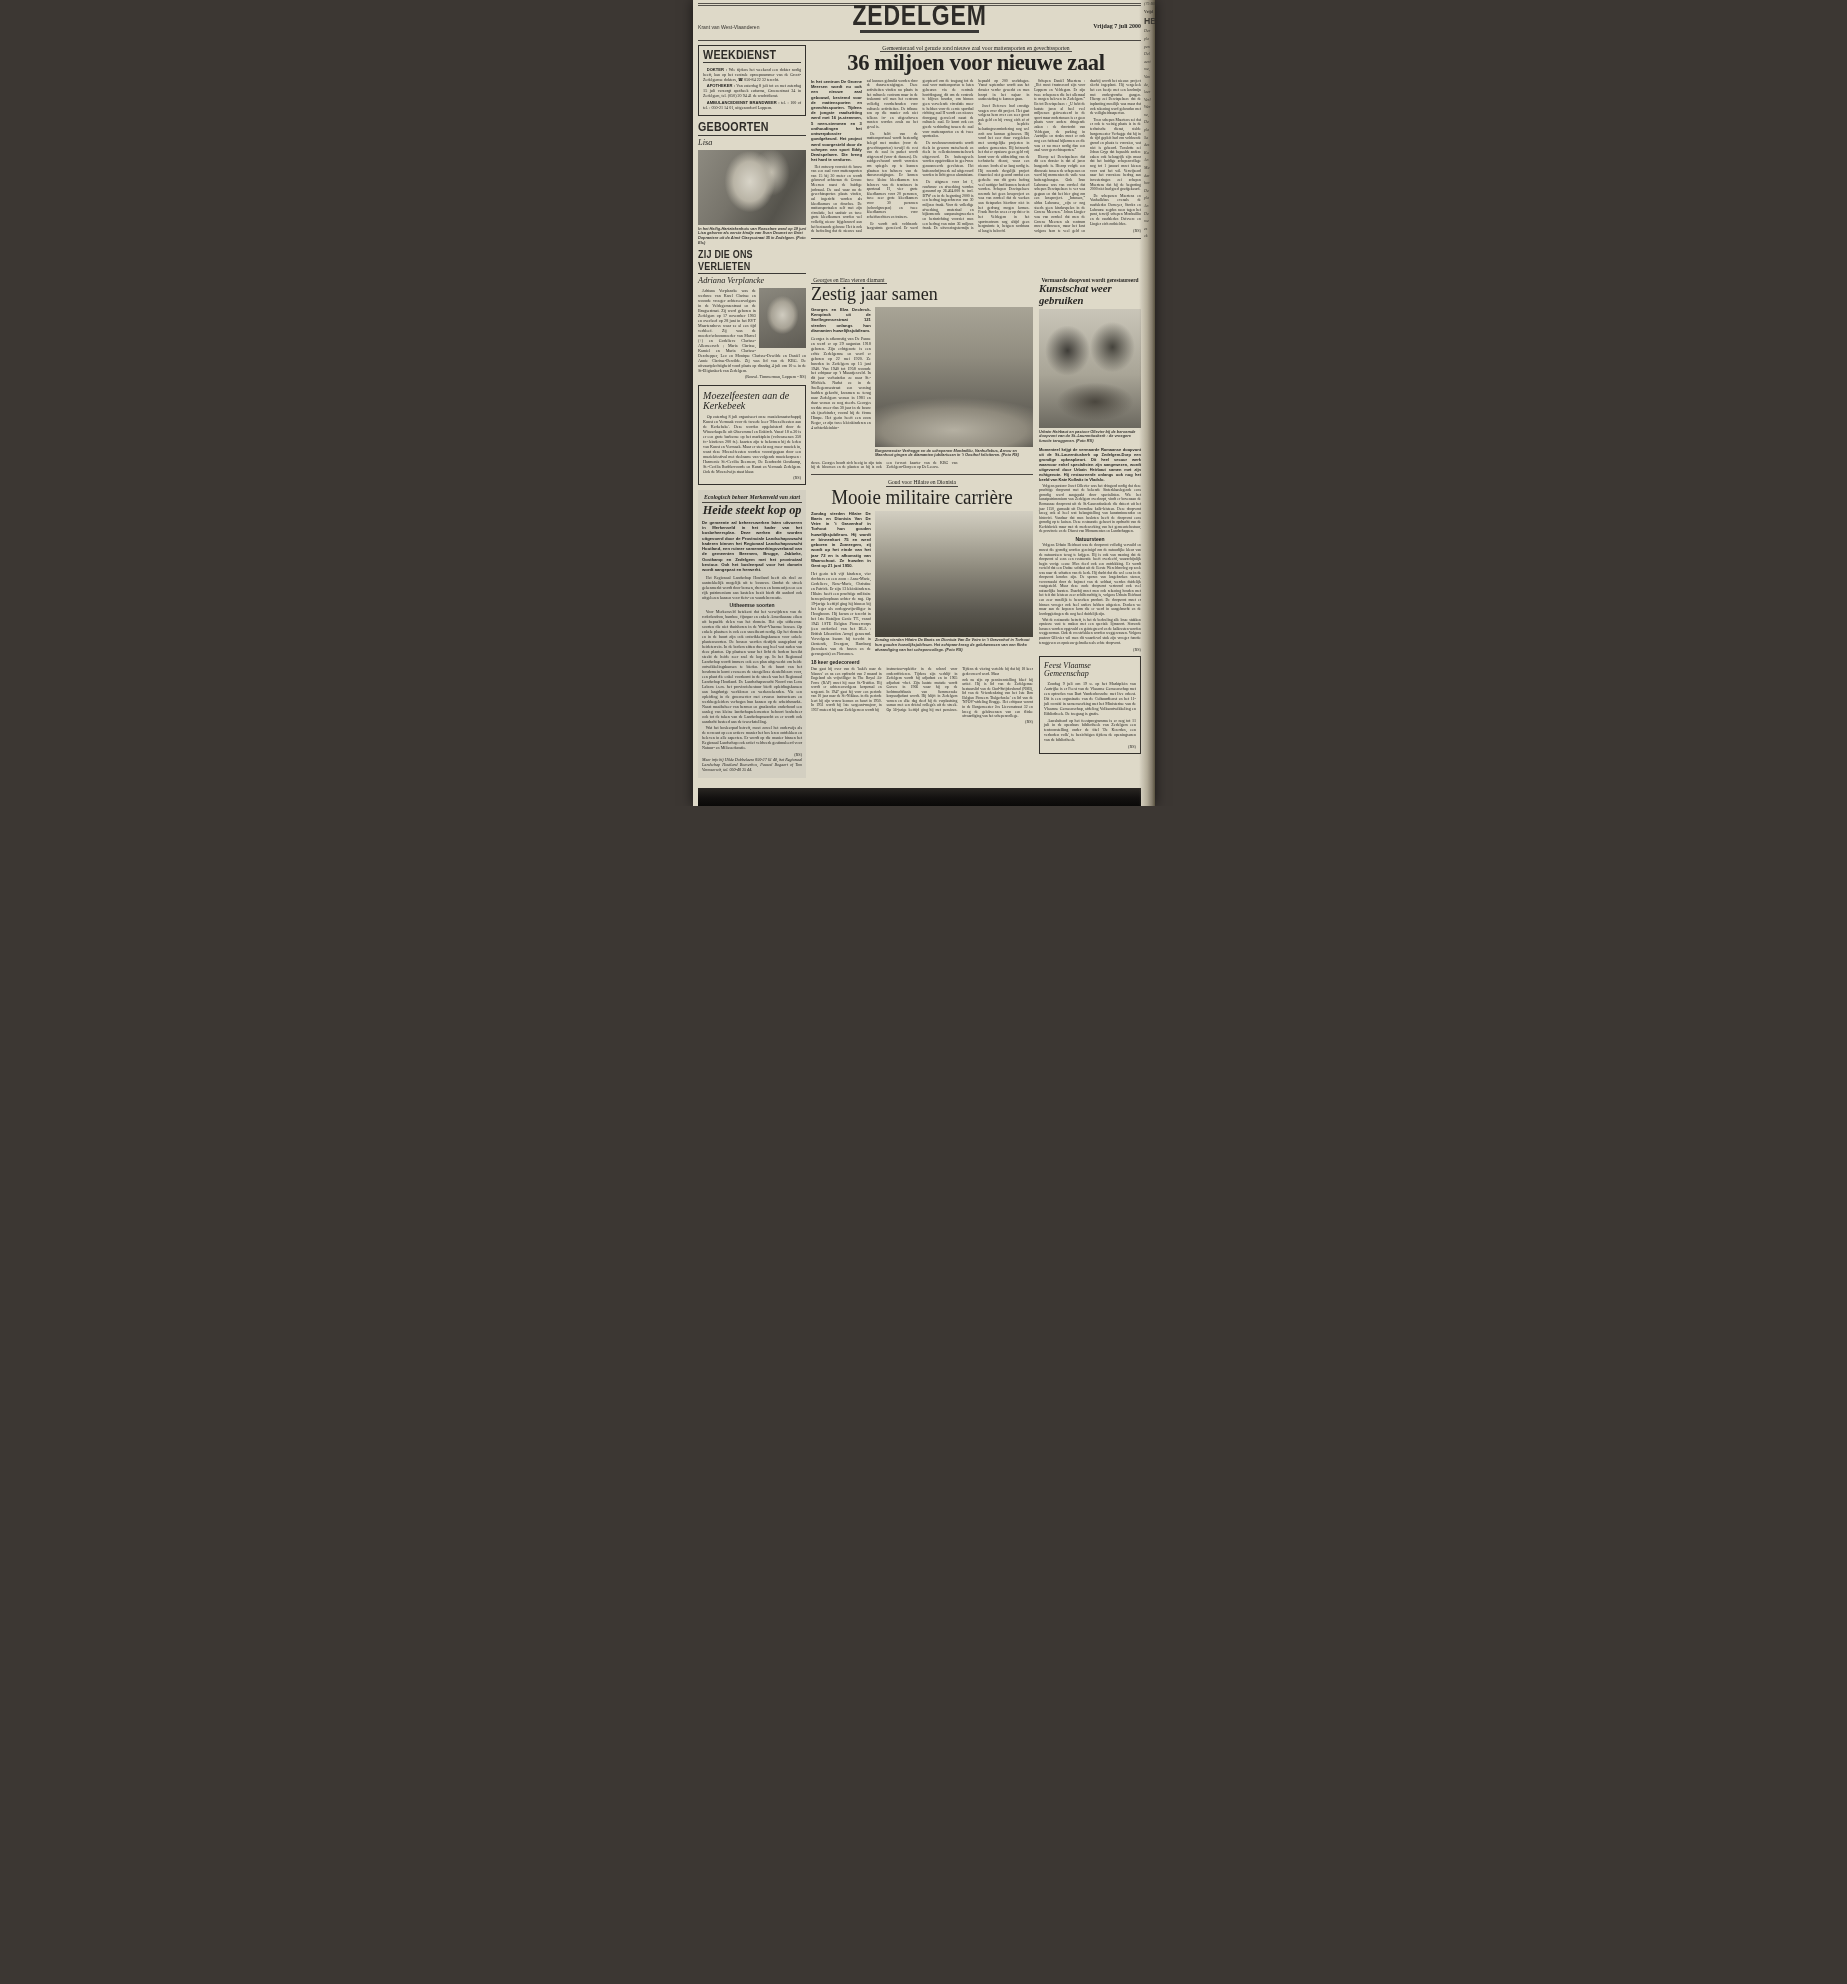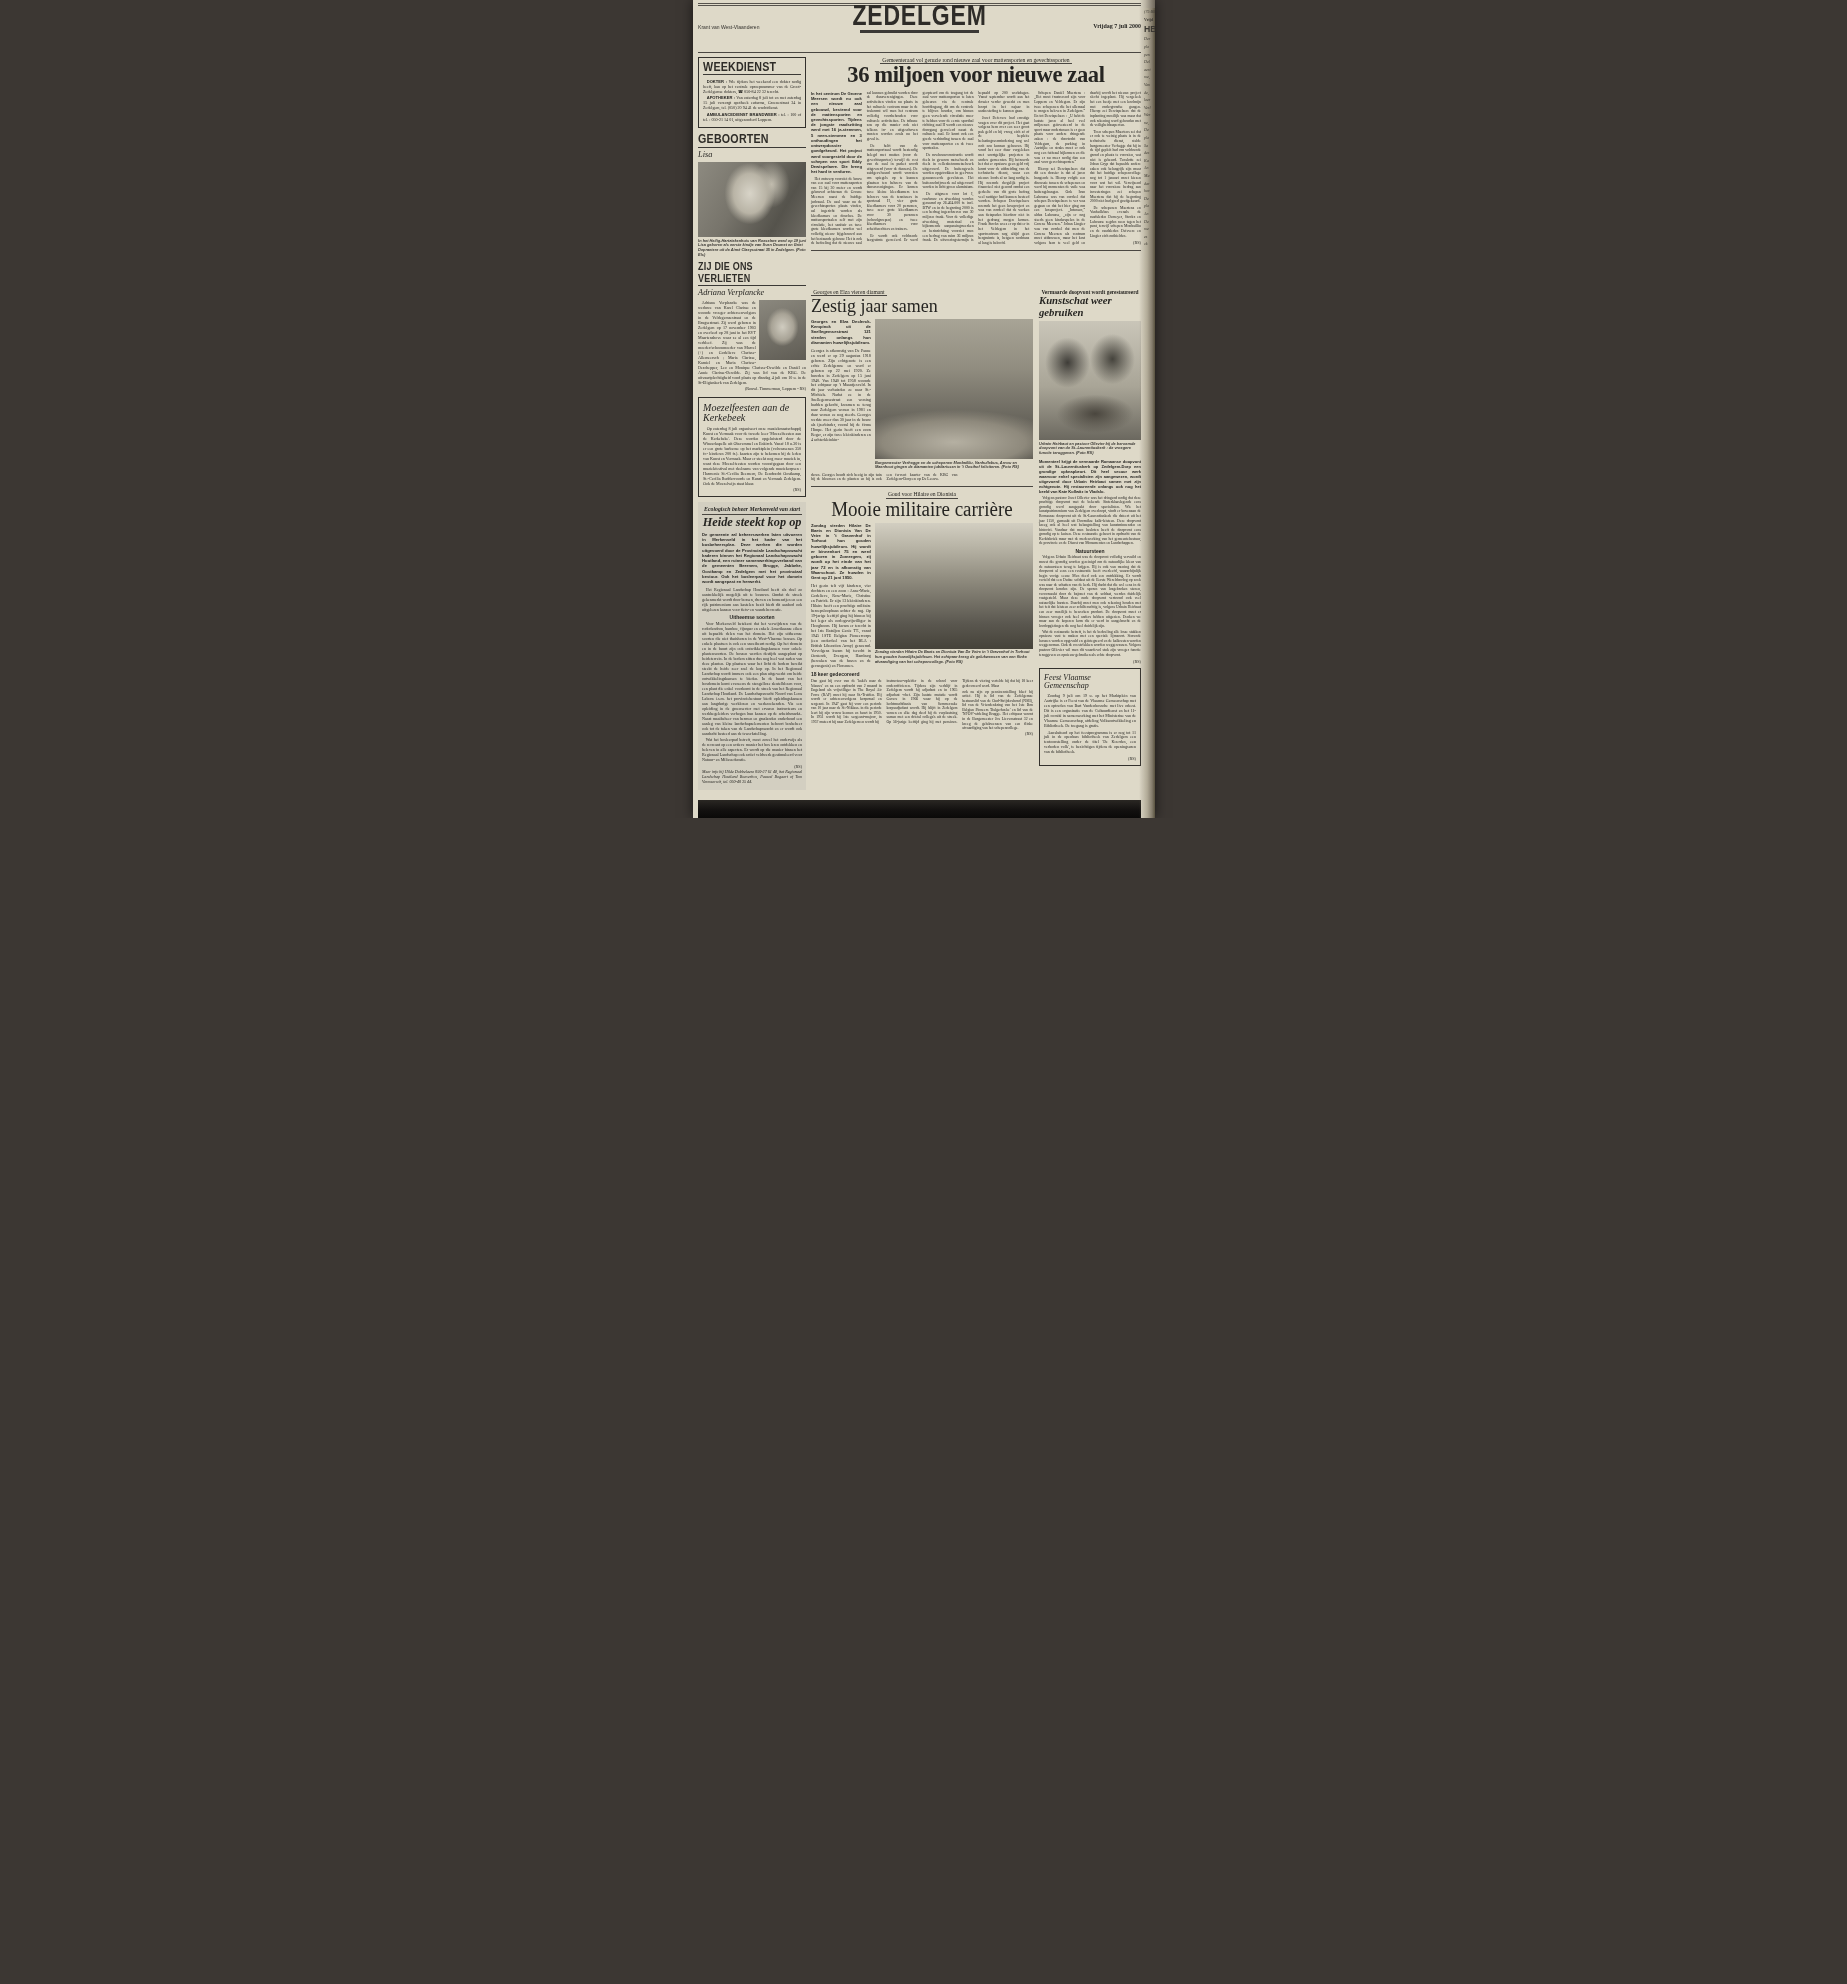--- a/index.html
+++ b/index.html
@@ -5,21 +5,21 @@
   html,body{margin:0;padding:0;background:#3c3733;}
   .page{position:relative;width:462px;margin:0 auto;background:#ded9c8;
         font-family:"Liberation Serif","DejaVu Serif",serif;color:#262522;
         box-shadow:0 0 12px rgba(0,0,0,.6);overflow:hidden;}
   .page::after{content:"";position:absolute;top:0;right:0;width:16px;height:100%;
         background:linear-gradient(90deg,rgba(120,110,95,0) 0%,rgba(120,110,95,.35) 40%,rgba(70,62,52,.75) 100%);
         pointer-events:none;}
   .inner{padding:2.4px 13.5px 0 5.6px;}
   .topline{border-top:0.4px solid #55524c;border-bottom:0.4px solid #55524c;height:1.2px;margin:0.8px 0 1.6px;}
   
-  .masthead{display:grid;grid-template-columns:85px 1fr 85px;align-items:end;margin-bottom:19px;}
+  .masthead{display:grid;grid-template-columns:85px 1fr 85px;align-items:end;margin-bottom:7px;}
   .brand{font-family:"Liberation Sans",sans-serif;font-size:5px;color:#33312d;padding-bottom:3.2px;}
   .mast-title{text-align:center;font-family:"Liberation Sans",sans-serif;font-weight:900;
         font-size:23px;letter-spacing:0.8px;transform:scaleY(1.25);transform-origin:bottom;line-height:.9;color:#2e2c28;}
   .mast-bar{width:119px;height:3.2px;background:#3b3936;margin:1.6px auto 0;}
   .mast-date{text-align:right;font-weight:700;font-size:6px;padding-bottom:4px;white-space:nowrap;}
   .mast-rule{border-bottom:0.6px solid #4a4742;margin:0.8px 0 3.2px;}
   
   .cols{display:grid;grid-template-columns:108px 1fr;gap:4.8px;}
   .rail > *{margin-bottom:5.6px;}
   .main-right{display:grid;grid-template-columns:1fr;}
@@ -79,21 +79,21 @@
   .cont3 p{margin:0;font-size:3.9px;line-height:1.22;text-align:justify;}
   .m-head{font-size:19px;text-align:center;line-height:1;margin:1.6px 0 4px;transform:scaleY(1.05);}
   .cont2{column-count:3;column-gap:4.8px;margin-top:1.6px;}
   .cont2 p{margin:0 0 1.6px;font-size:3.8px;line-height:1.2;text-align:justify;}
   
   .k-ov{font-weight:700;font-size:5.4px;text-align:center;margin-bottom:0.8px;}
   .k-head{font-style:italic;font-size:10.7px;text-align:left;line-height:1.05;margin:0.8px 0 3.2px;font-weight:600;}
   .k-body p{margin:0 0 1.6px;text-indent:3.2px;font-size:3.8px;line-height:1.2;text-align:justify;}
   .k-lead{font-family:"Liberation Sans",sans-serif;font-weight:700;font-size:4px;line-height:1.26;text-align:justify;margin:2.4px 0 2px;}
   
-  .edge{position:absolute;top:8px;right:0;width:12px;height:100%;
+  .edge{position:absolute;top:0;right:0;width:12px;height:100%;
         background:linear-gradient(90deg,#c9c3b1 0%,#b2ab98 35%,#847c6c 75%,#59523f 100%);
         font-style:italic;font-size:4px;color:#3c3933;overflow:hidden;z-index:3;margin-left:48px;}
   .edge .frag{padding-left:1.6px;white-space:nowrap;line-height:1.9;}
   .edge .fragbold{font-style:normal;font-family:"Liberation Sans",sans-serif;font-weight:900;font-size:8.7px;line-height:1.4;}
   .footerband{height:18px;background:linear-gradient(180deg,#2a2723 0%,#131110 55%,#0a0908 100%);margin-top:4px;}
   .clear{clear:both;}
 </style>
 </head>
 <body>
 

